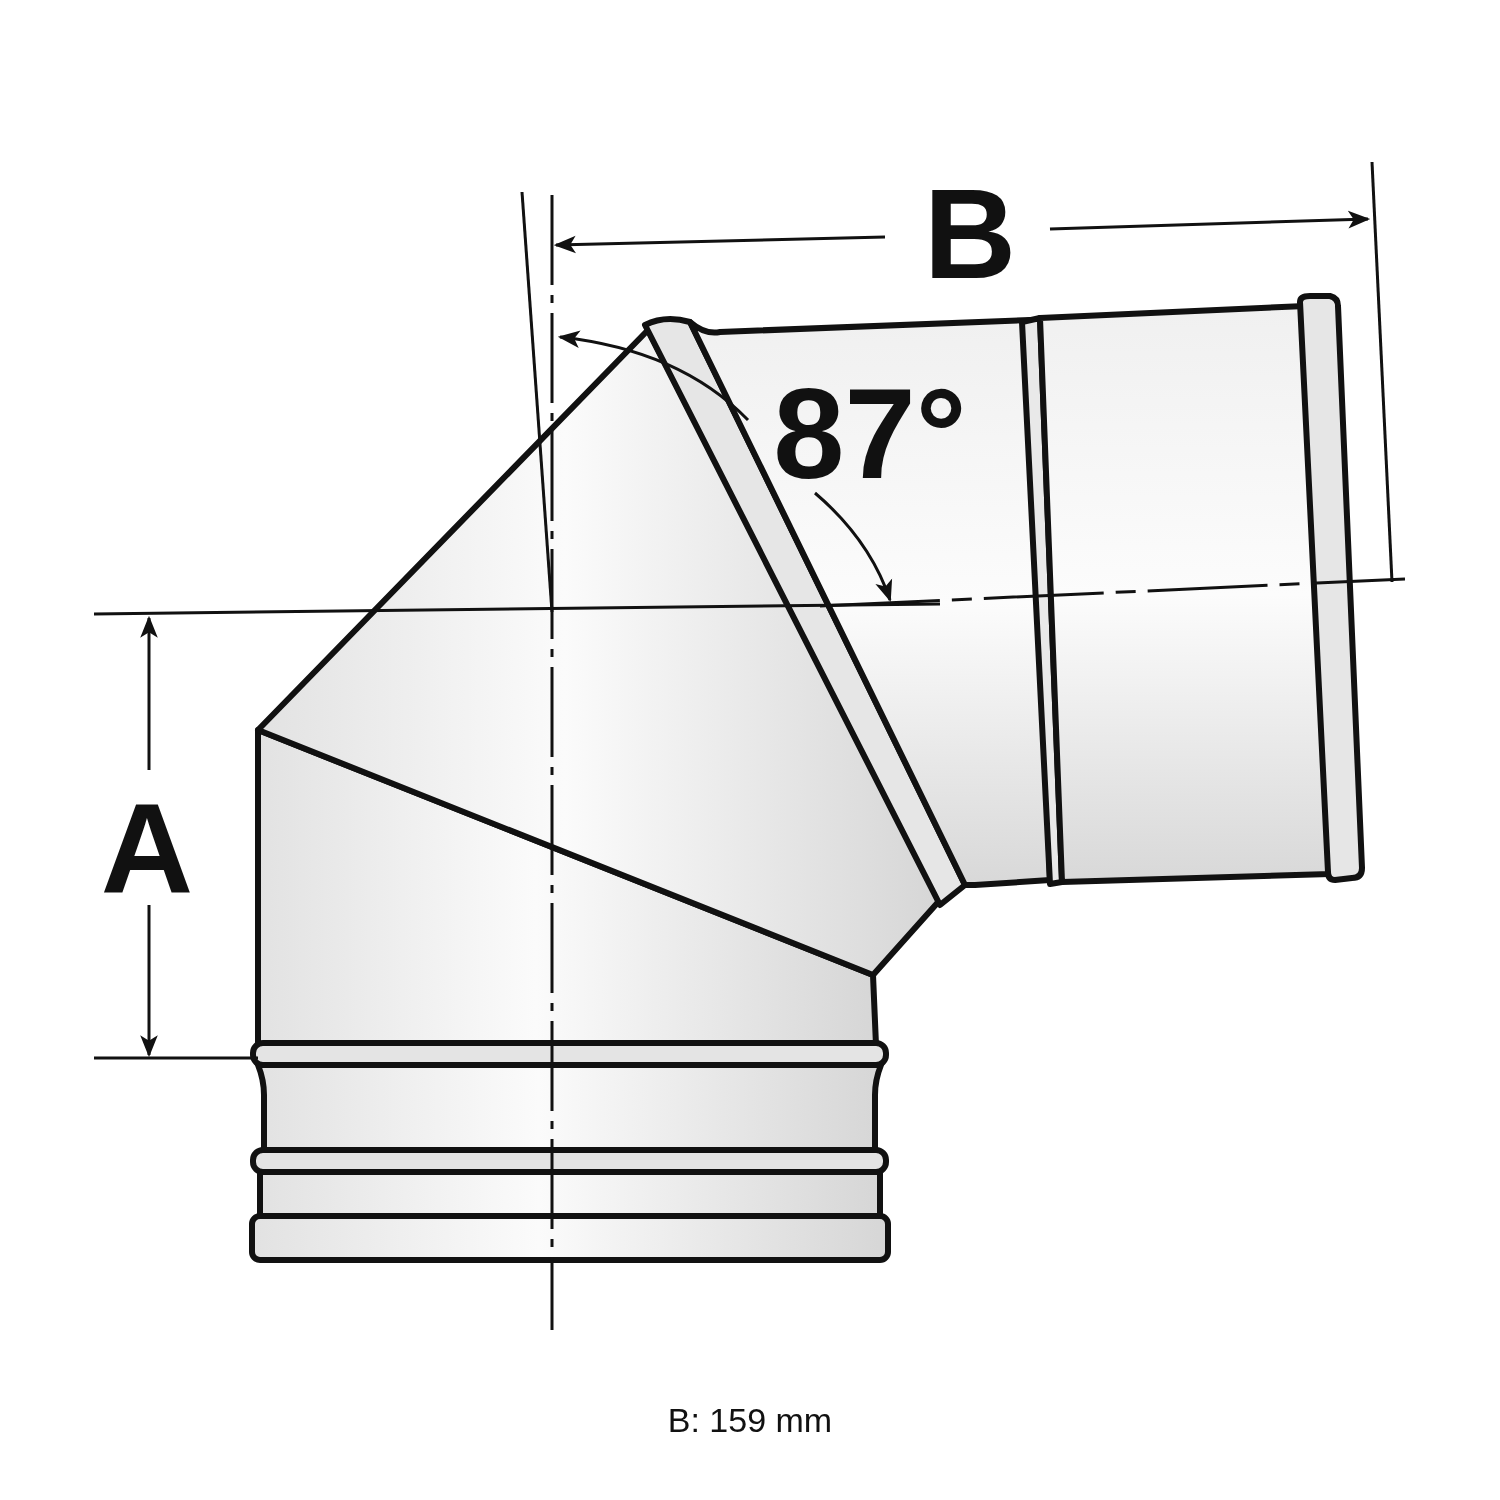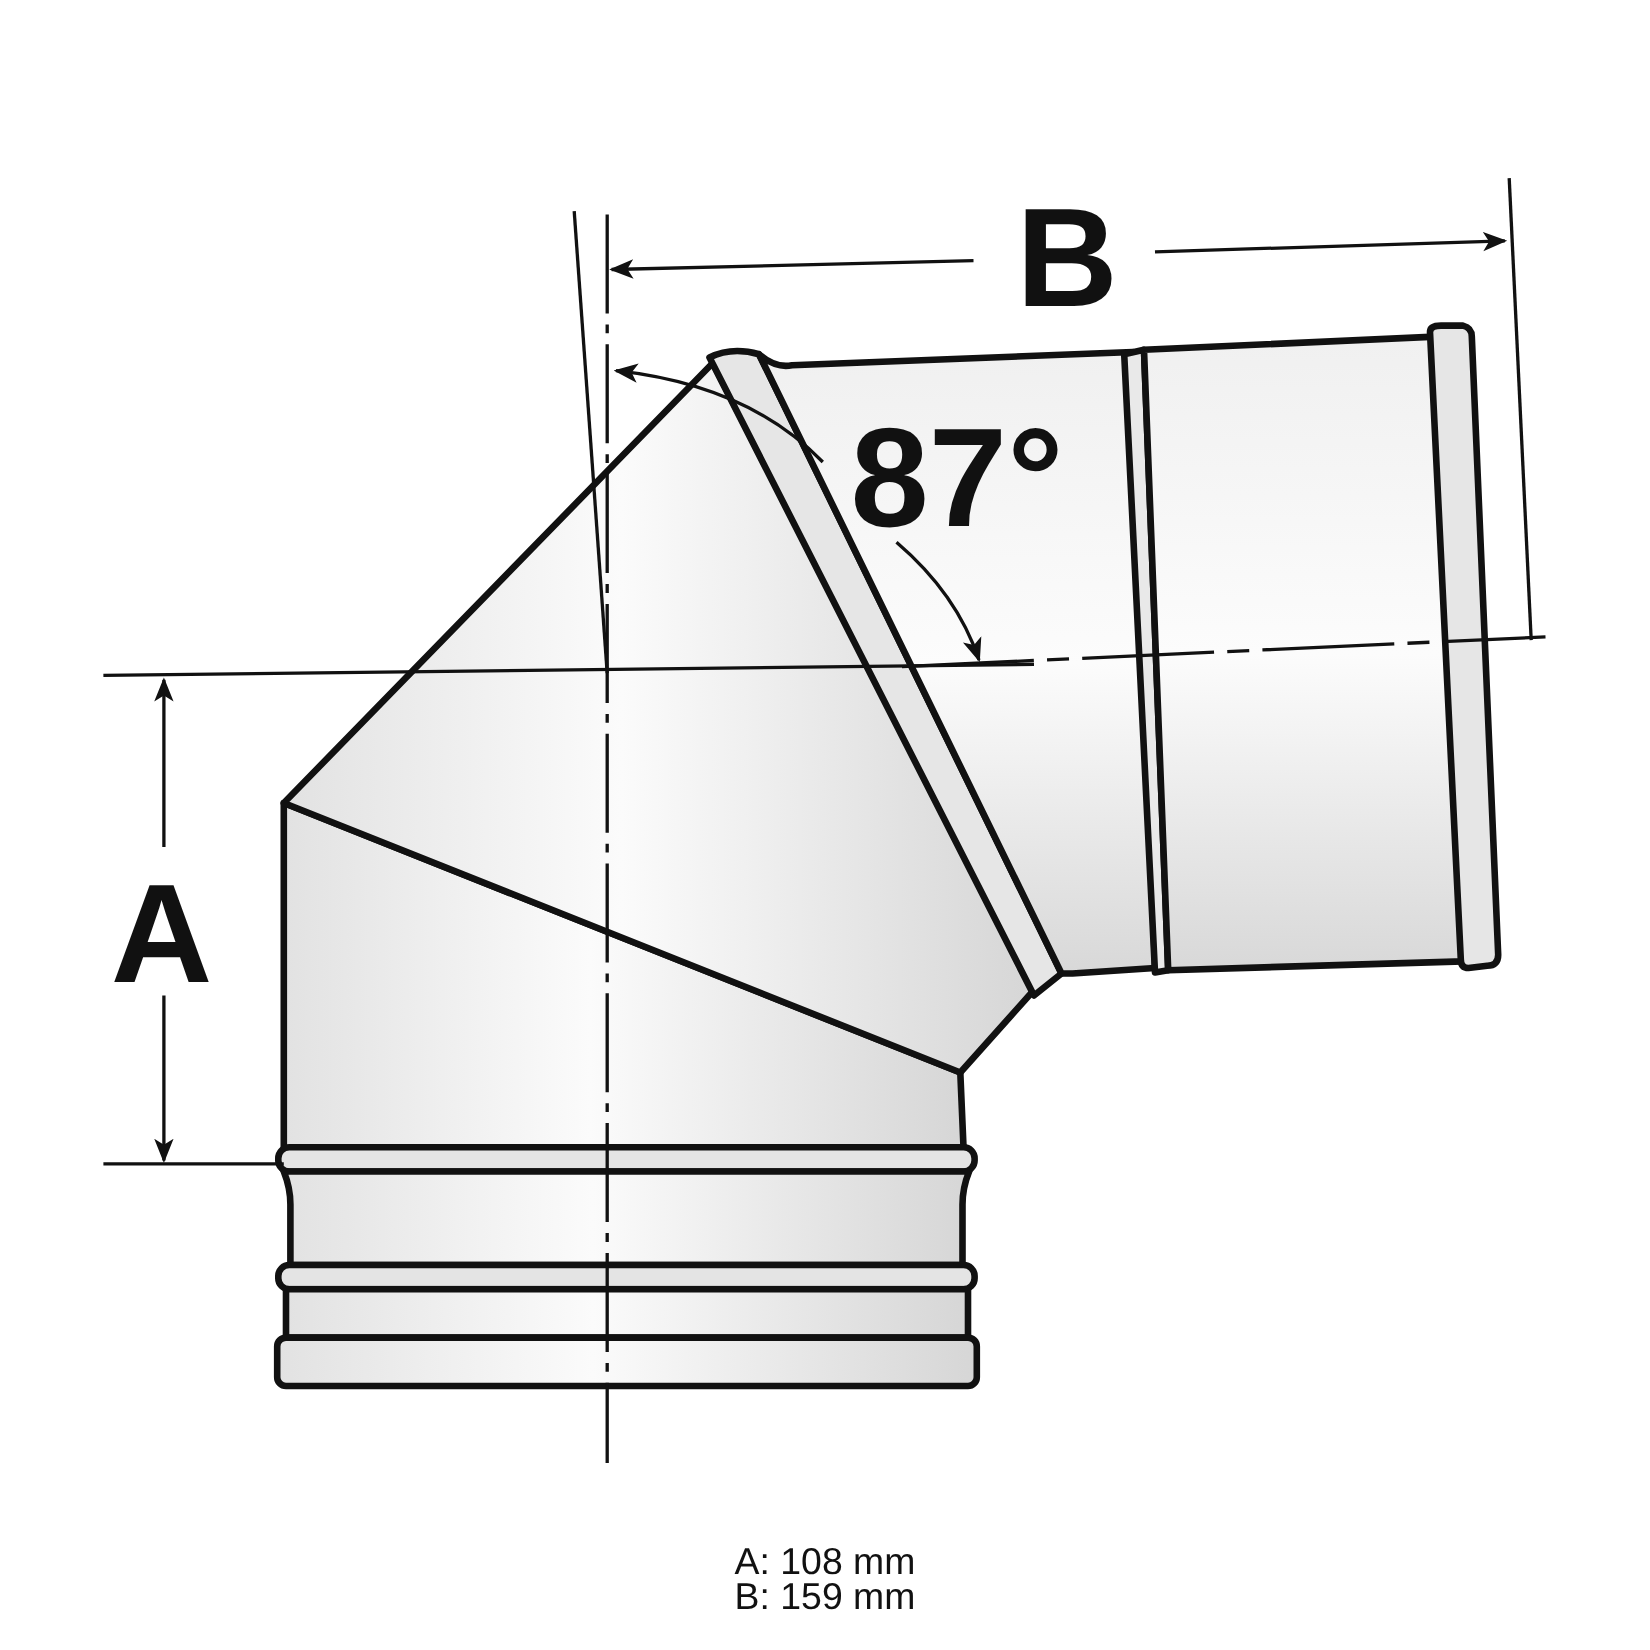--- a/index.html
+++ b/index.html
@@ -80,15 +80,14 @@
     <path d="M748,420 Q680,350 560,337" marker-end="url(#arrow)"></path>
     <path d="M815,493 Q870,540 890,600" marker-end="url(#arrow)"></path>
   </g>
 
   <text class="label-big" x="970" y="278" font-size="128" text-anchor="middle">B</text>
   <text class="label-big" x="147" y="893" font-size="128" text-anchor="middle">A</text>
   <text class="label-big" x="870" y="478" font-size="128" text-anchor="middle">87°</text>
 </svg>
 
 <div class="dims">
-  <div>A: 108 mm</div>
   <div>B: 159 mm</div>
 </div>
 
 </body></html>

